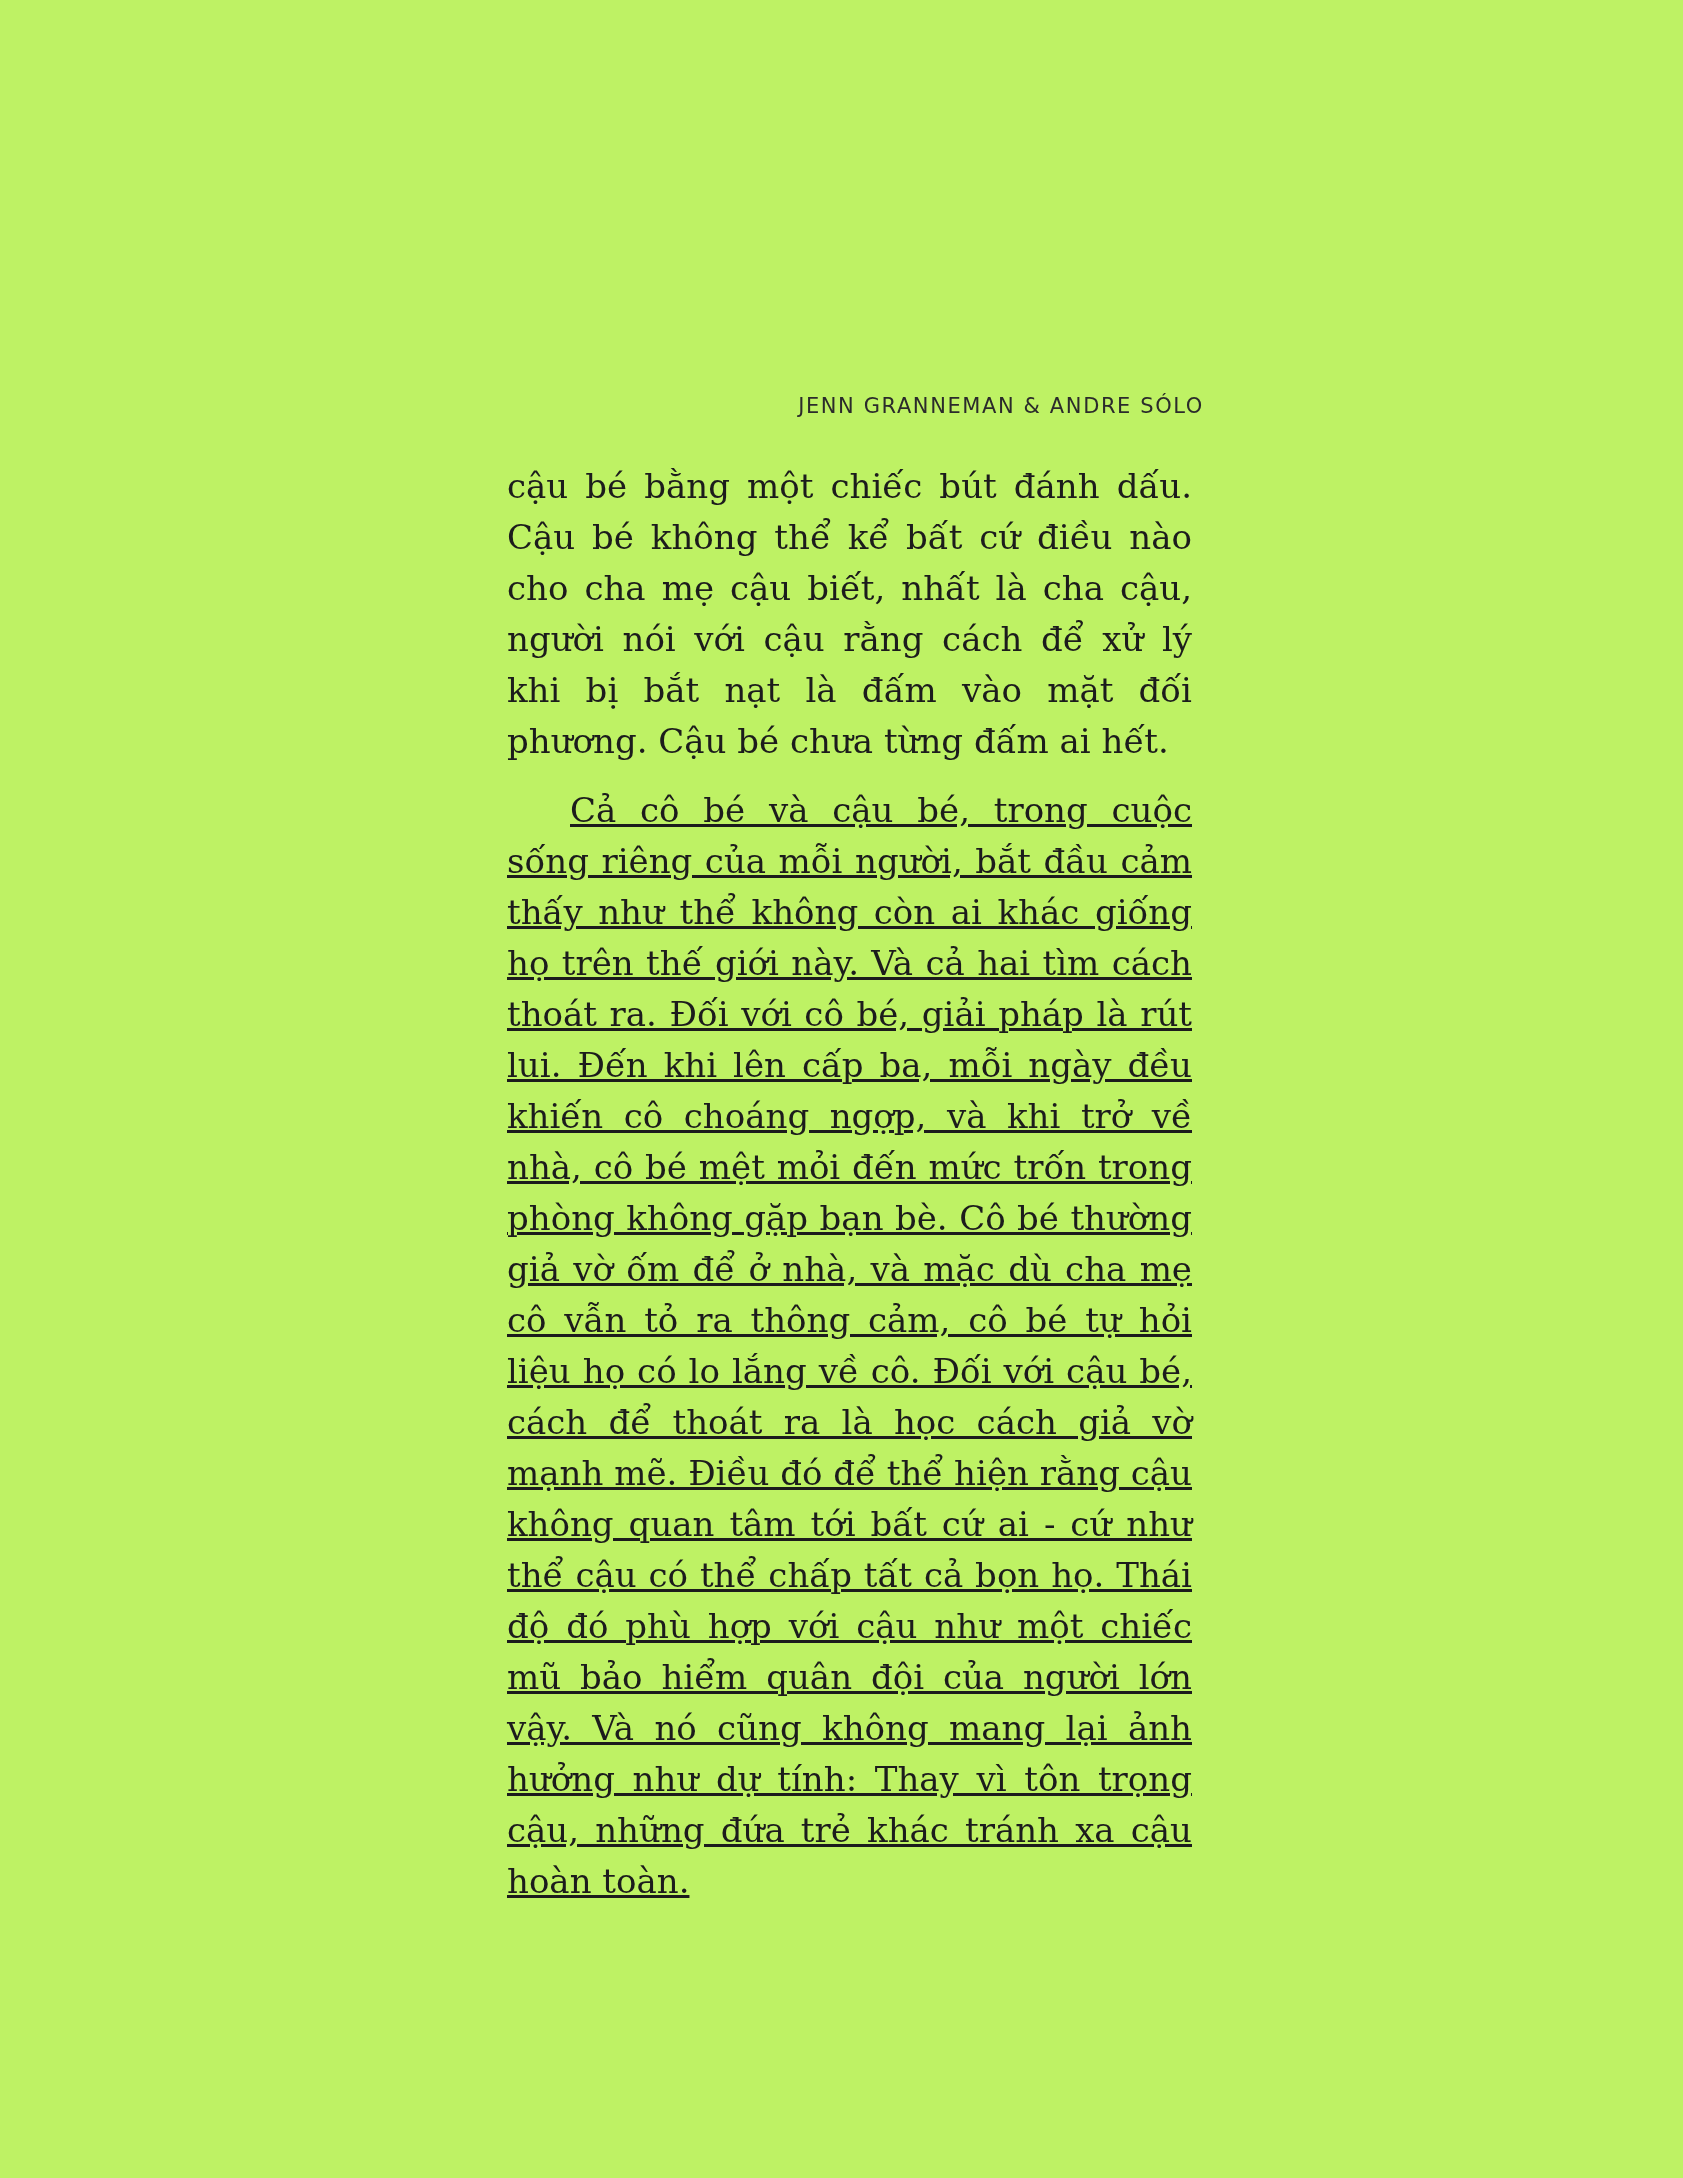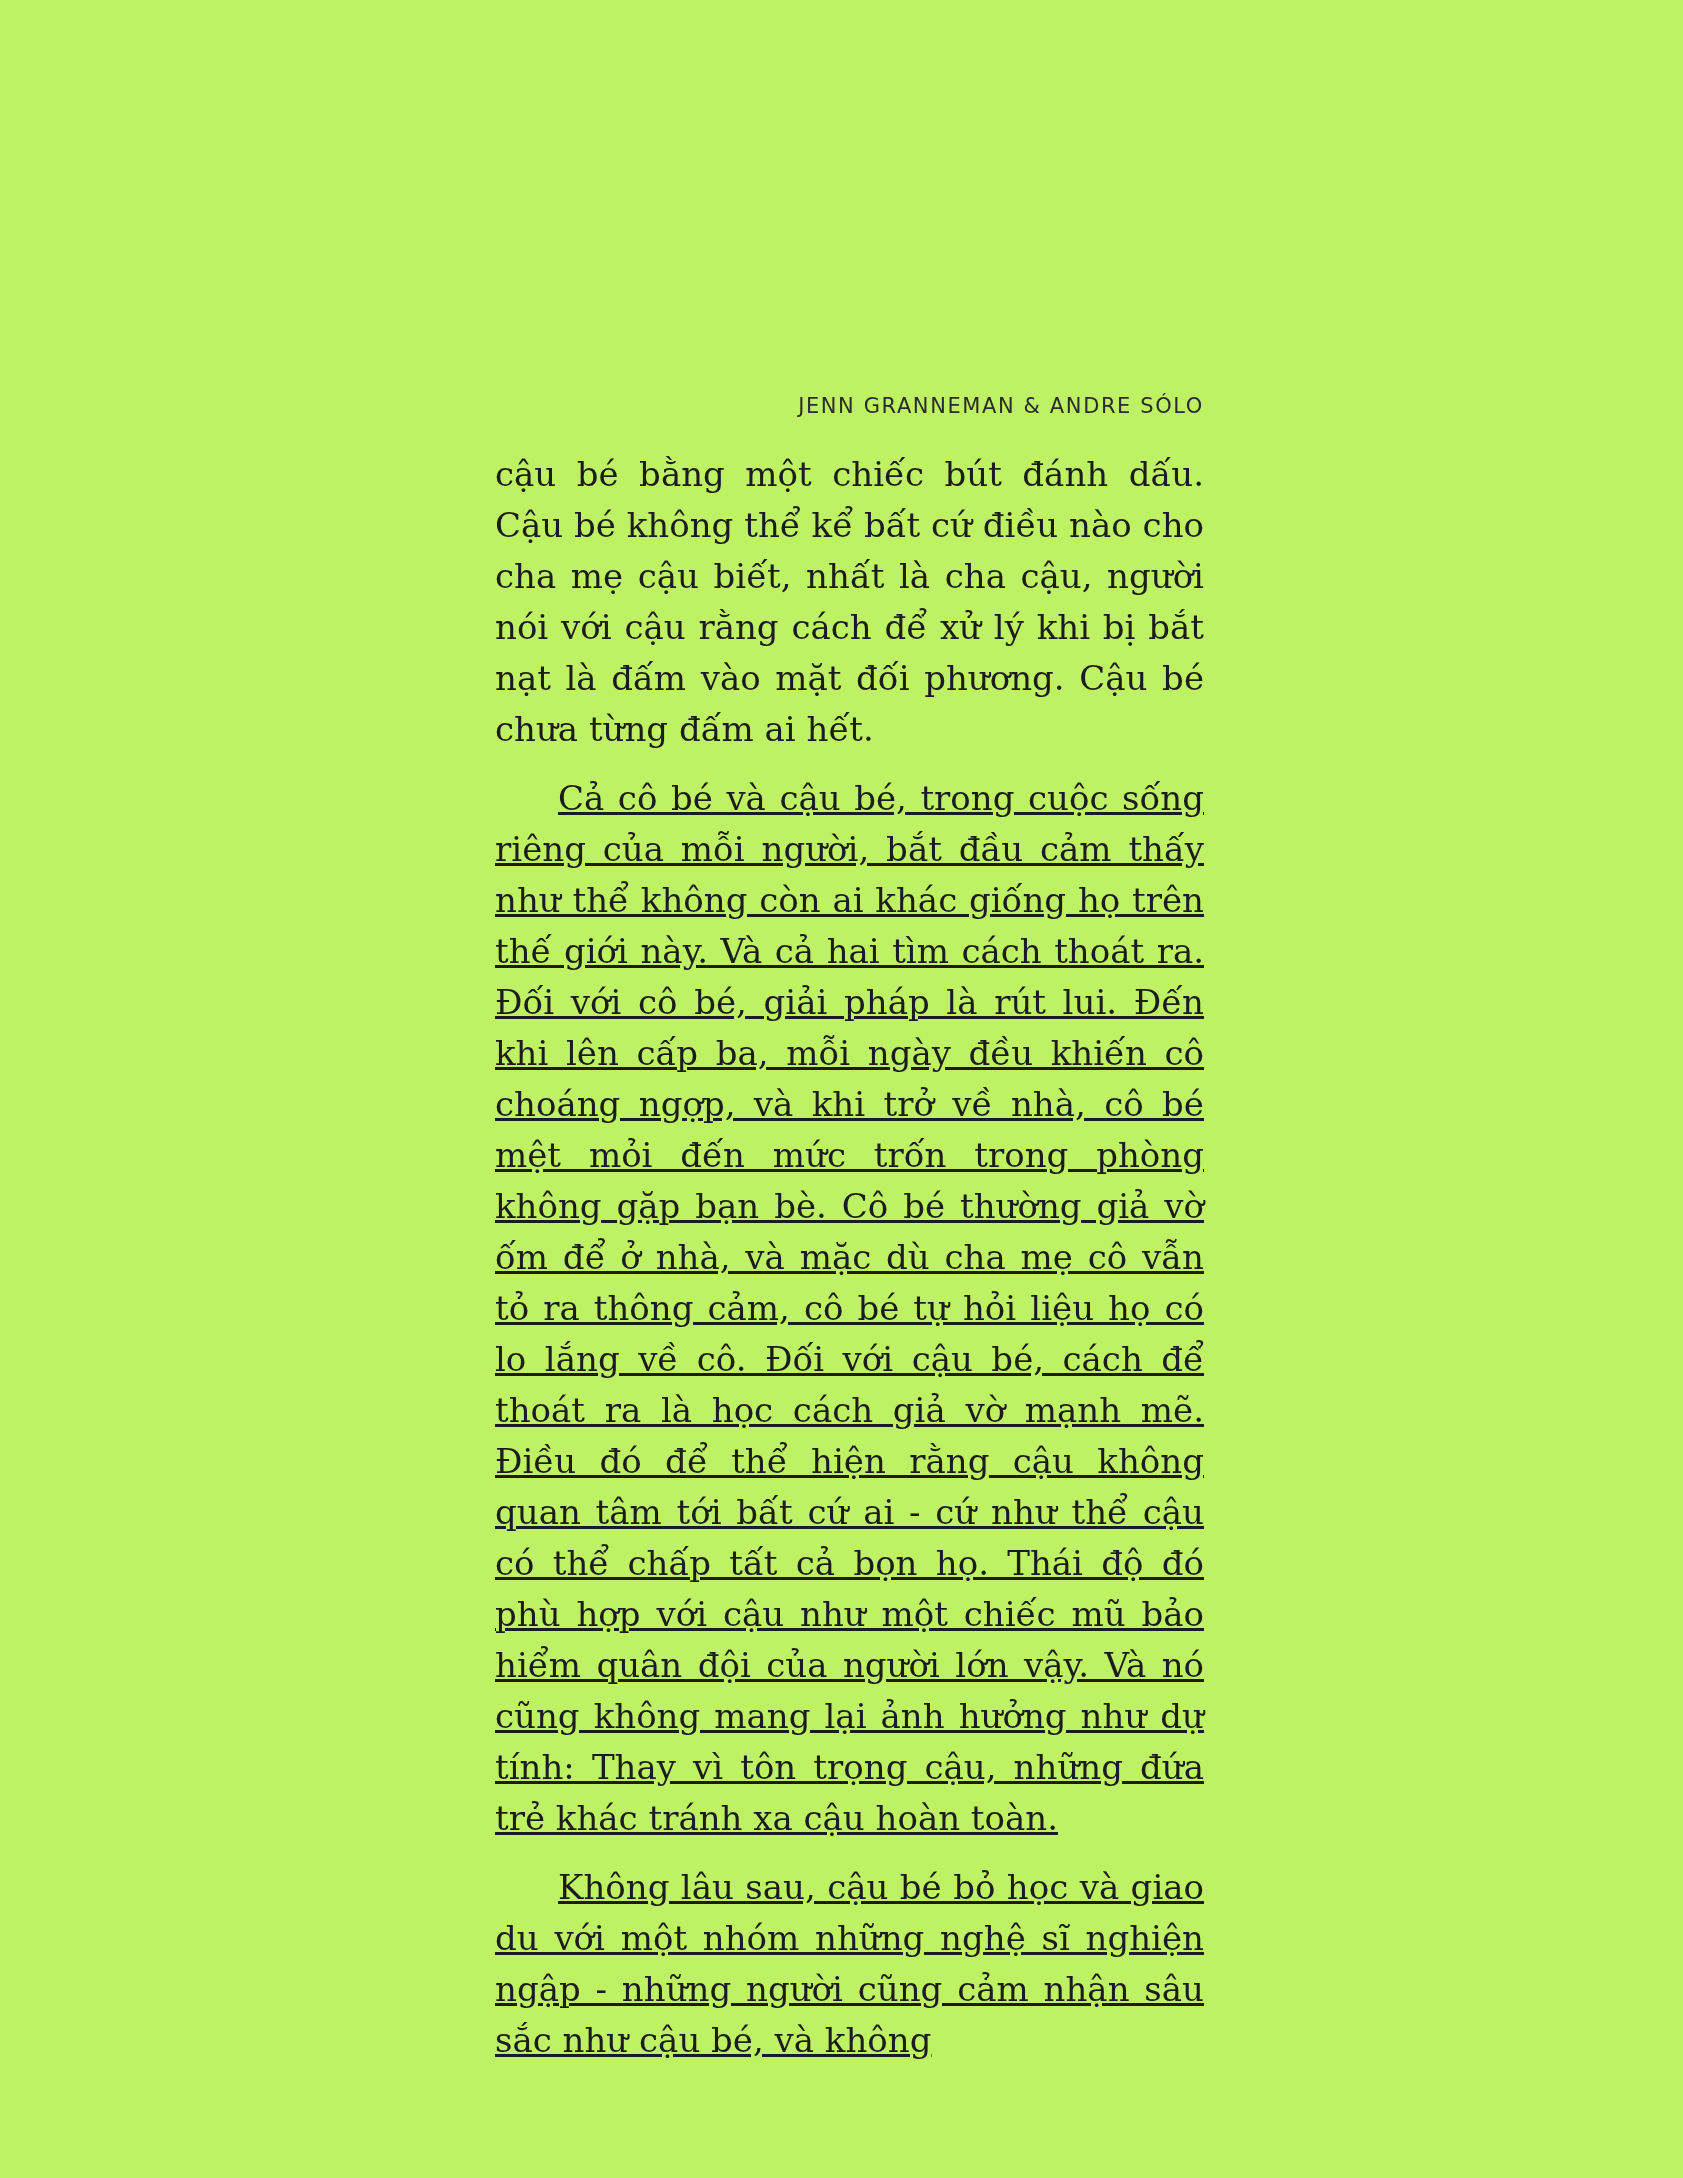--- a/index.html
+++ b/index.html
@@ -33,21 +33,21 @@
     position: absolute;
     top: 449px;
     left: 495px;
     width: 709px;
     font-size: 34px;
     line-height: 51px;
     text-align: justify;
     color: #1c1c1c;
   }
   .para {
-    margin: 0;
+    margin: 12px;
     text-indent: 63px;
   }
   .para + .para {
     margin-top: 18px;
     text-decoration: underline;
   }
   .para.no-indent {
     text-indent: 0;
   }
   .page-number {
@@ -68,18 +68,17 @@
 
 <div class="page">
 
   <header class="running-header">
     <span>JENN GRANNEMAN &amp; ANDRE SÓLO</span>
   </header>
 
   <main class="body-text">
     <p class="para no-indent">cậu bé bằng một chiếc bút đánh dấu. Cậu bé không thể kể bất cứ điều nào cho cha mẹ cậu biết, nhất là cha cậu, người nói với cậu rằng cách để xử lý khi bị bắt nạt là đấm vào mặt đối phương. Cậu bé chưa từng đấm ai hết.</p>
     <p class="para">Cả cô bé và cậu bé, trong cuộc sống riêng của mỗi người, bắt đầu cảm thấy như thể không còn ai khác giống họ trên thế giới này. Và cả hai tìm cách thoát ra. Đối với cô bé, giải pháp là rút lui. Đến khi lên cấp ba, mỗi ngày đều khiến cô choáng ngợp, và khi trở về nhà, cô bé mệt mỏi đến mức trốn trong phòng không gặp bạn bè. Cô bé thường giả vờ ốm để ở nhà, và mặc dù cha mẹ cô vẫn tỏ ra thông cảm, cô bé tự hỏi liệu họ có lo lắng về cô. Đối với cậu bé, cách để thoát ra là học cách giả vờ mạnh mẽ. Điều đó để thể hiện rằng cậu không quan tâm tới bất cứ ai - cứ như thể cậu có thể chấp tất cả bọn họ. Thái độ đó phù hợp với cậu như một chiếc mũ bảo hiểm quân đội của người lớn vậy. Và nó cũng không mang lại ảnh hưởng như dự tính: Thay vì tôn trọng cậu, những đứa trẻ khác tránh xa cậu hoàn toàn.</p>
-    <p class="para">Không lâu sau, cậu bé bỏ học và giao du với một nhóm những nghệ sĩ nghiện ngập - những người cũng cảm nhận sâu sắc như cậu bé, và không</p>
   </main>
 
 
 </div>
 
 
 </body></html>

